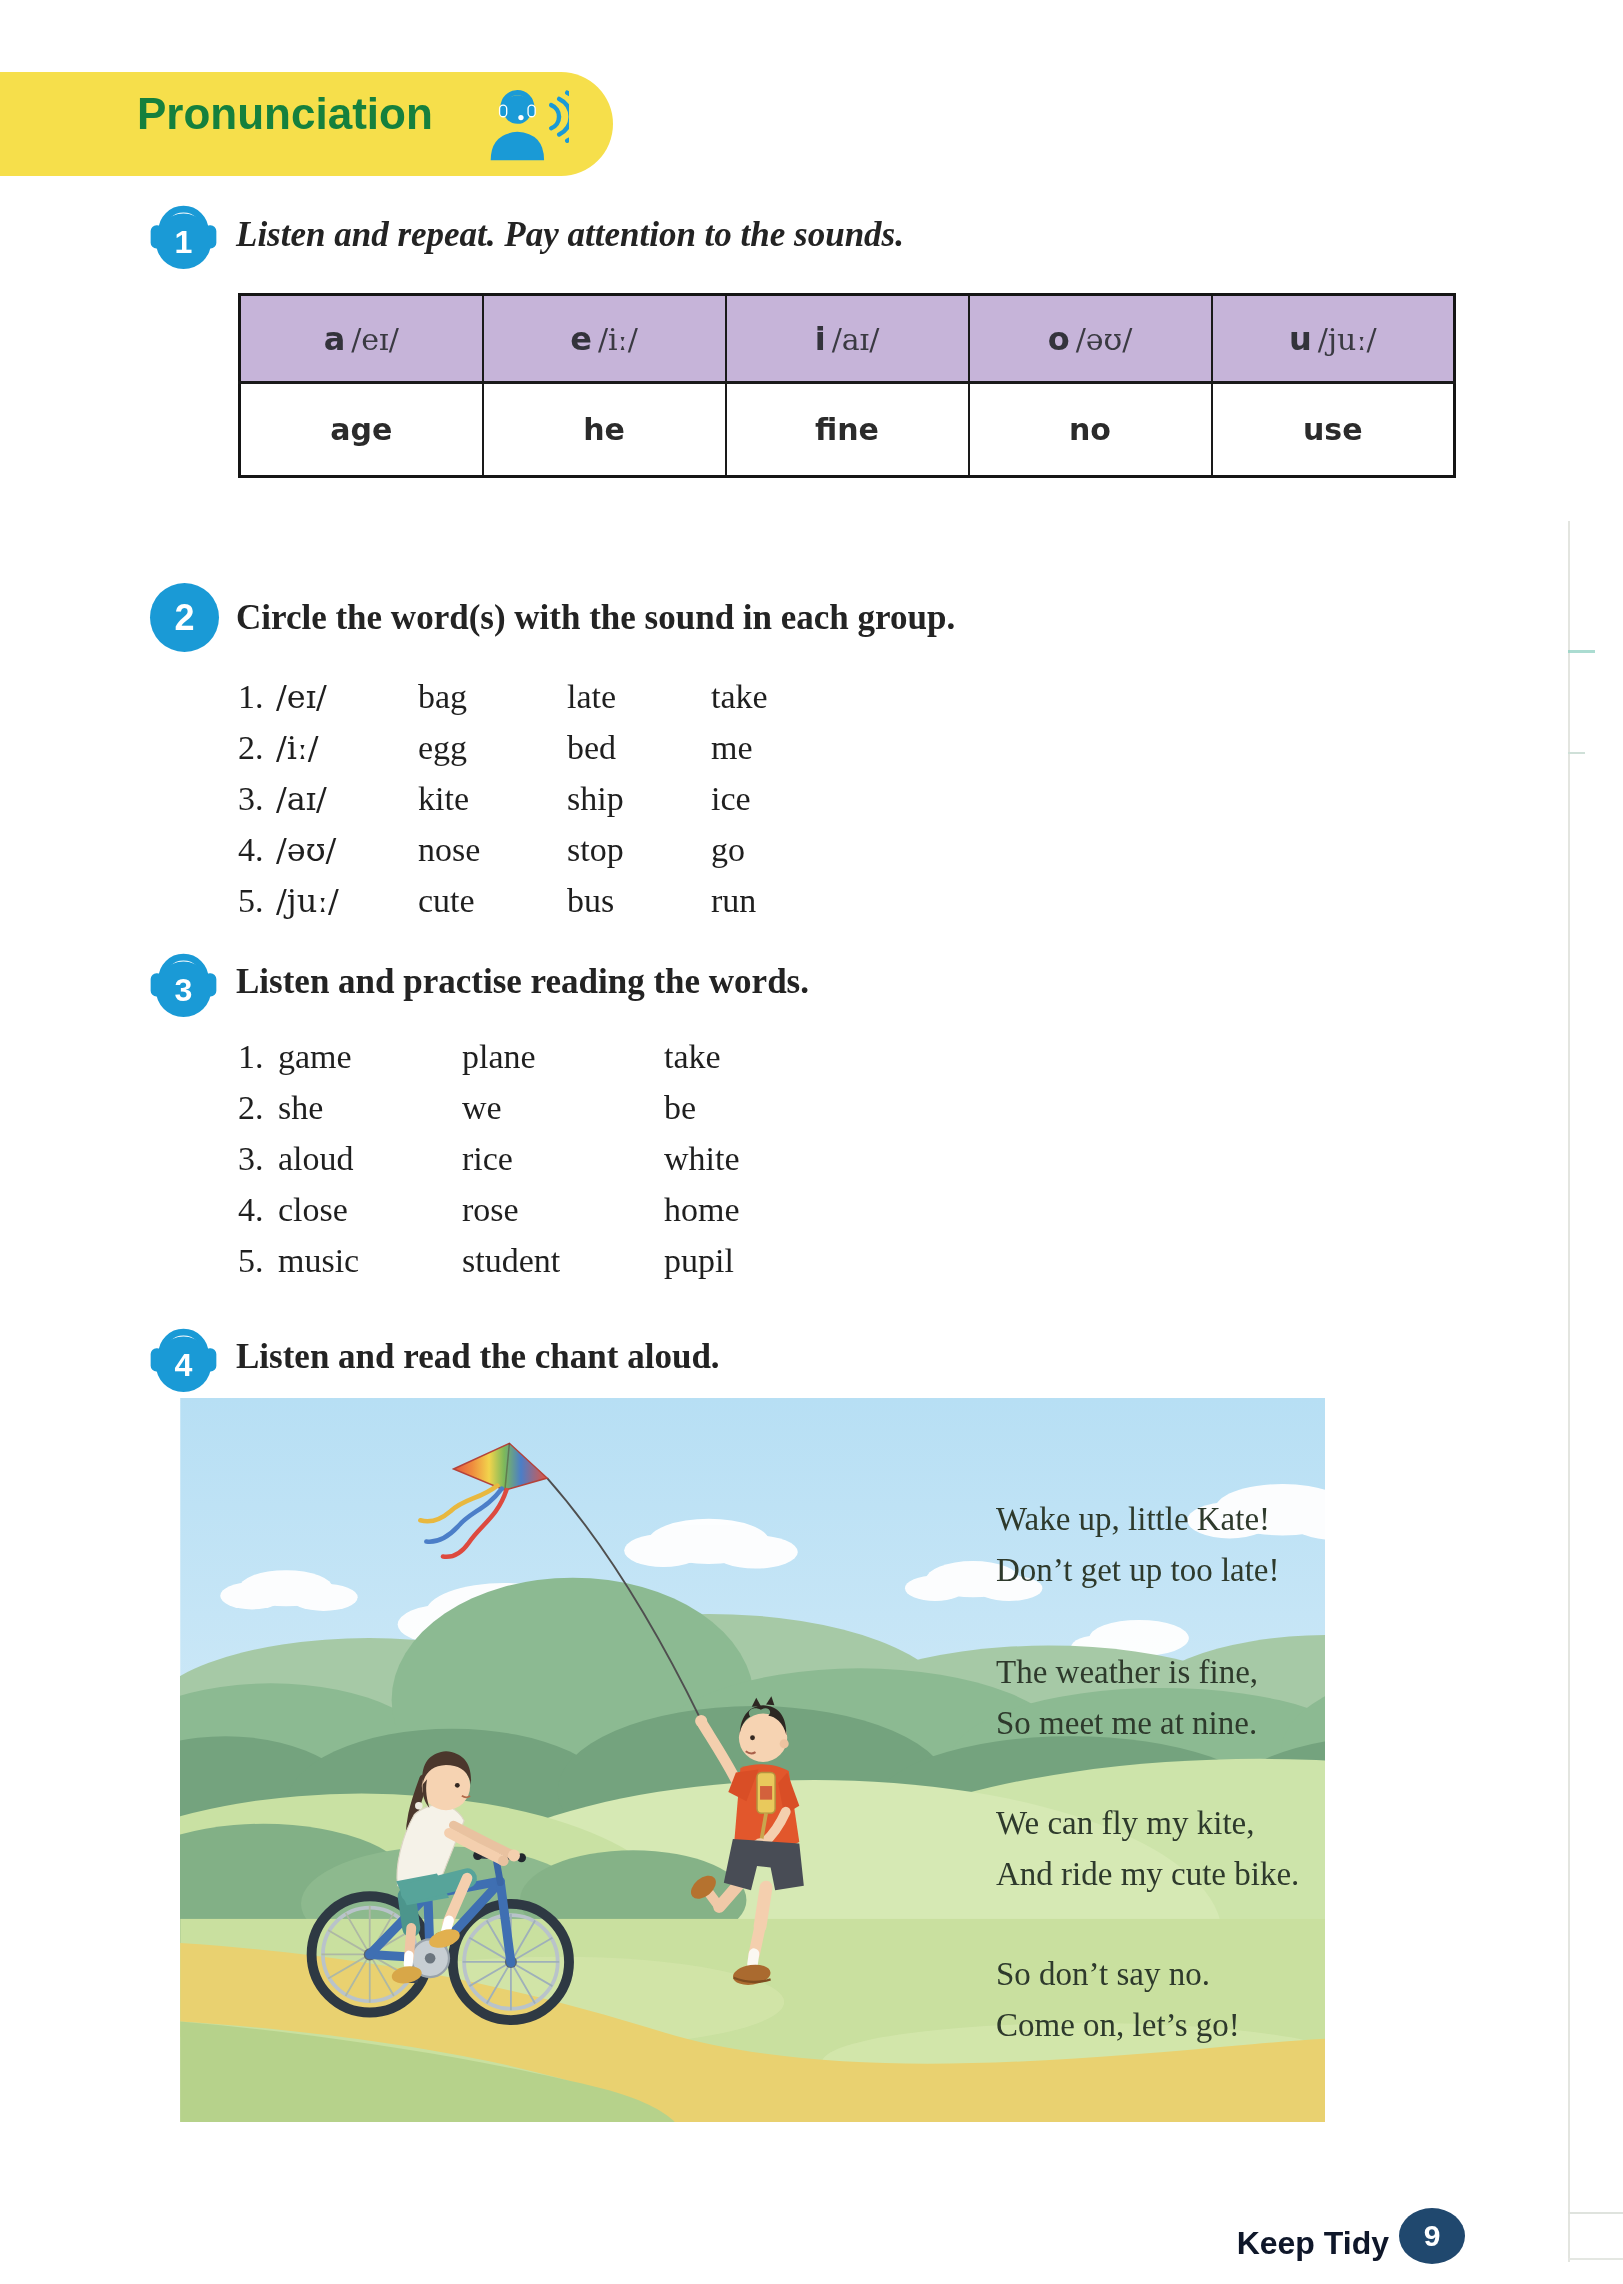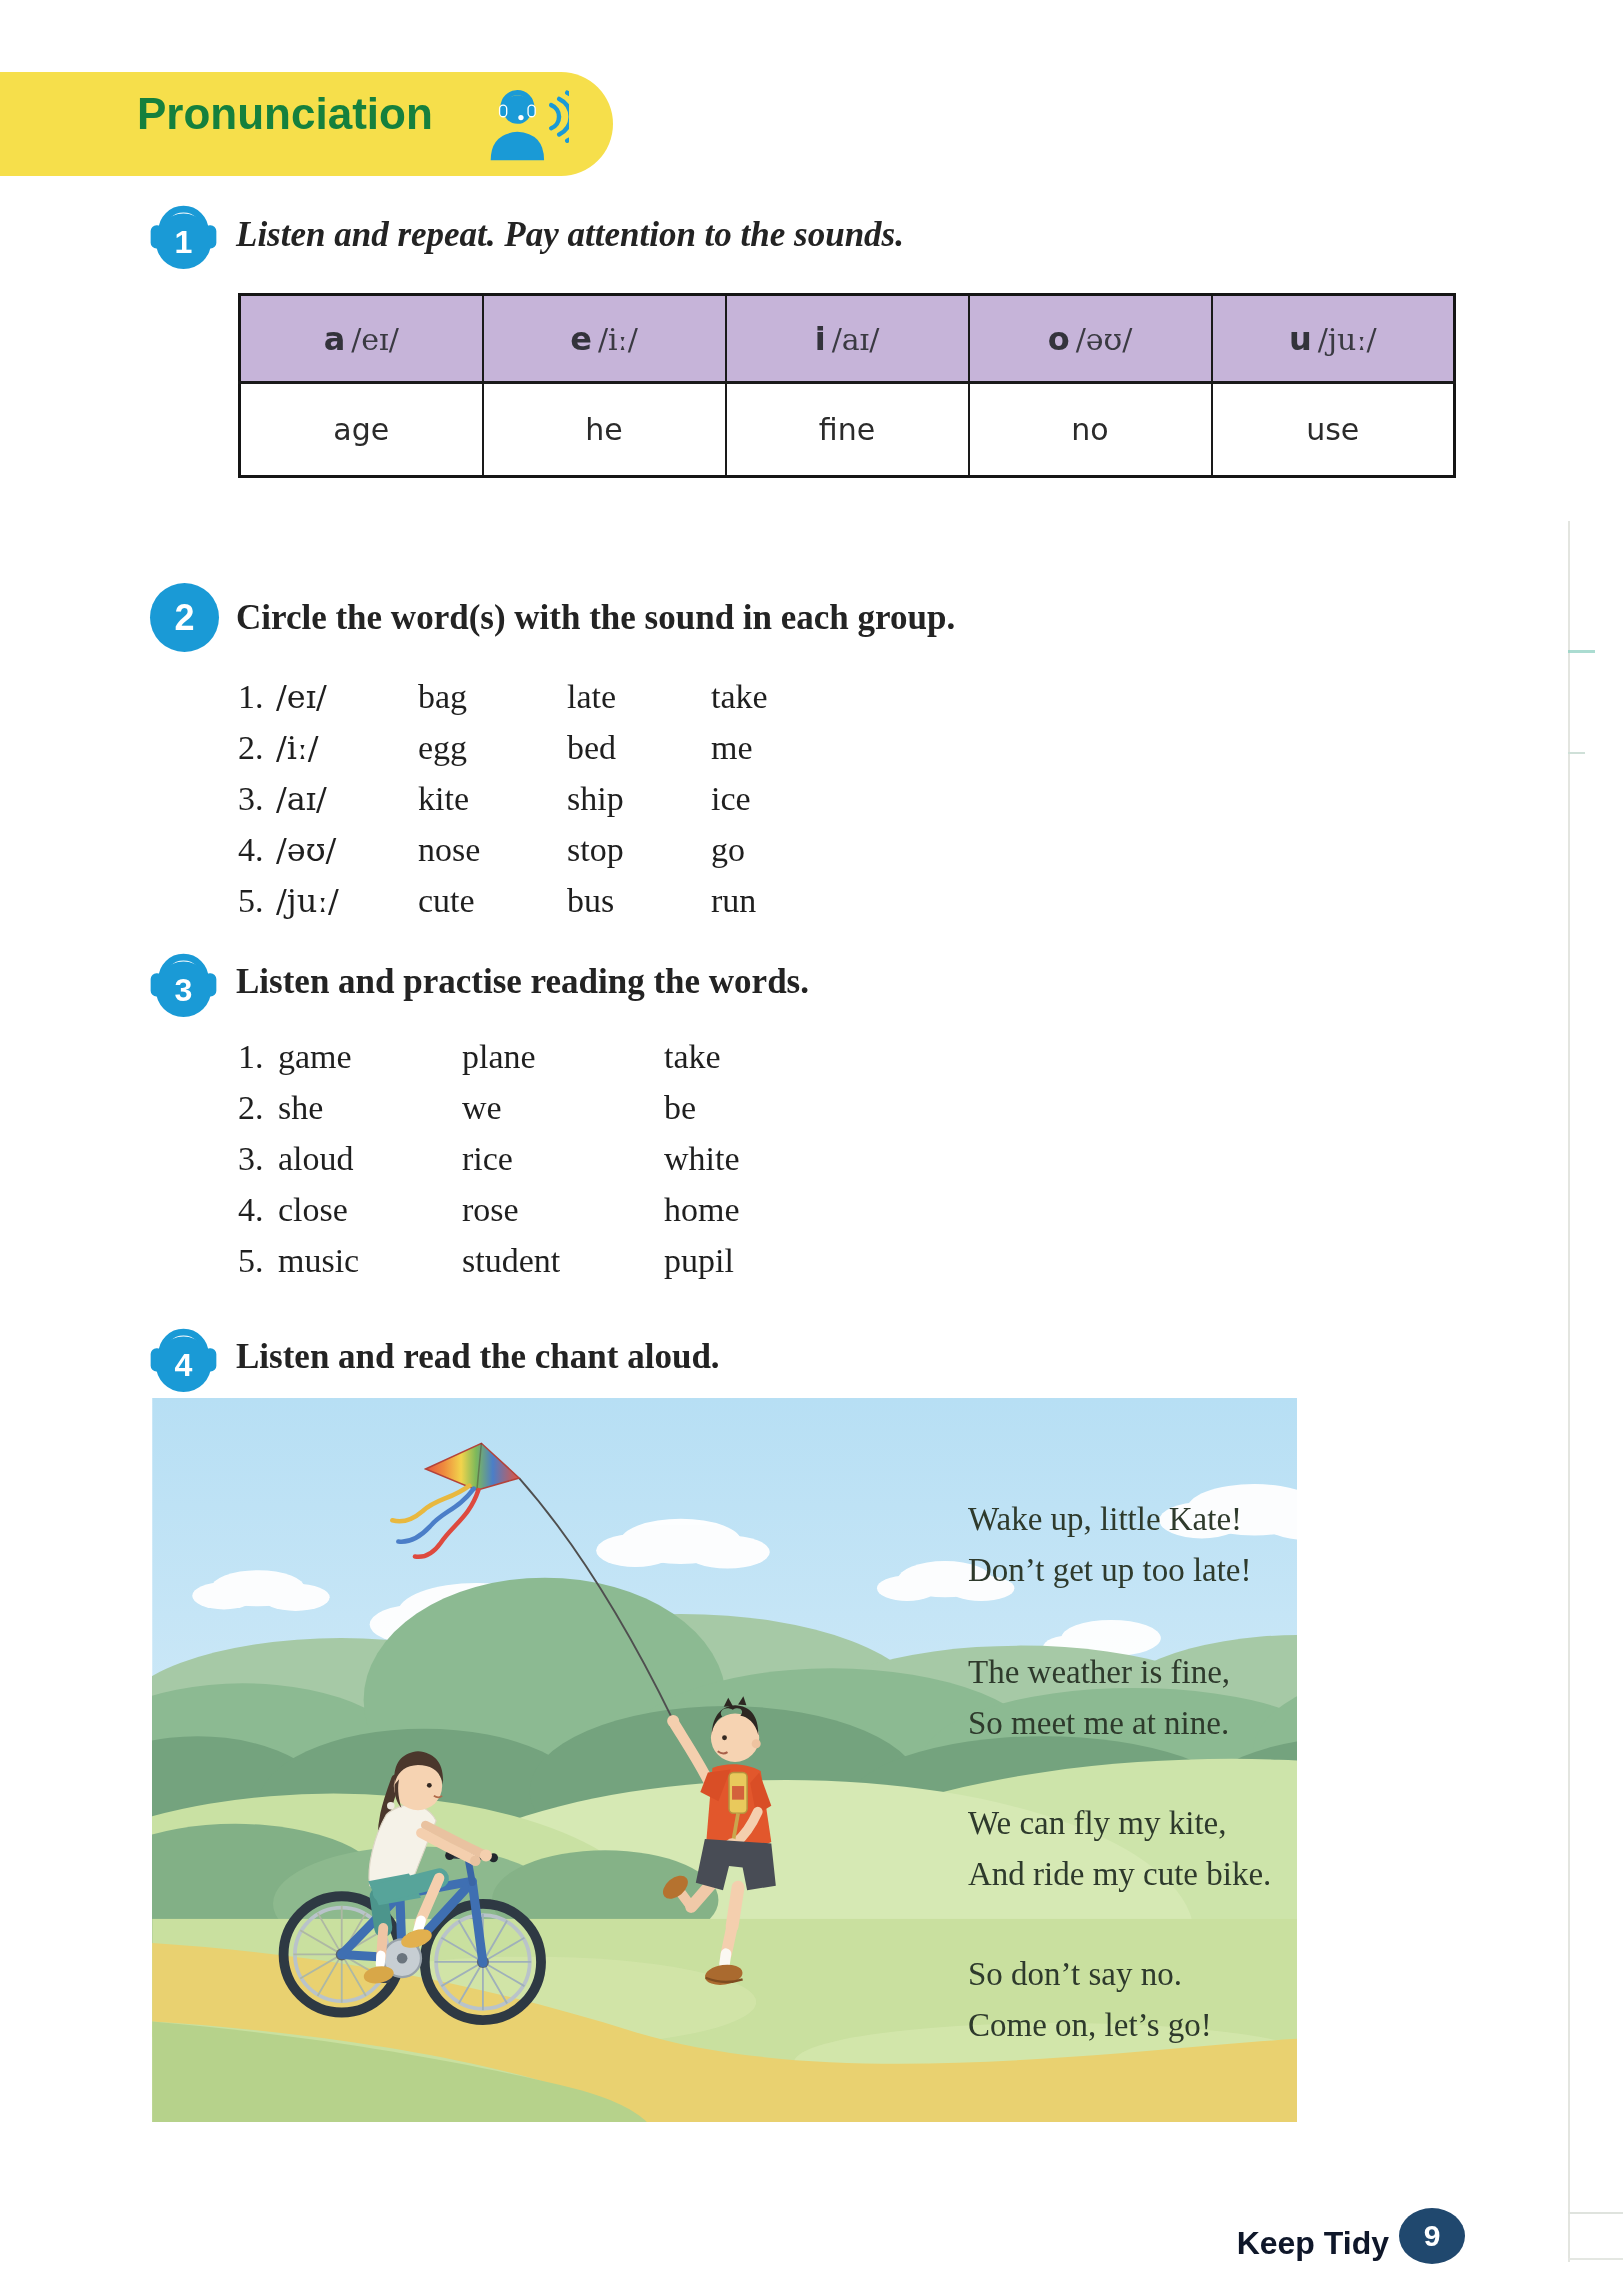--- a/index.html
+++ b/index.html
@@ -17,32 +17,32 @@
   .badge-svg{display:block;}
 
   
   .sound-table{left:238px;top:293px;width:1218px;border-collapse:collapse;table-layout:fixed;}
   .sound-table td{border:2.3px solid #1a1a1a;text-align:center;vertical-align:middle;}
   .sound-table .hrow td{background:#c6b4d9;height:83px;border-bottom-width:3px;}
   .sound-table .brow td{height:89px;background:#fff;}
   .sound-table{border:3px solid #151515;padding-left:6px;}
   .hletter{font-family:"DejaVu Sans",sans-serif;font-weight:bold;font-size:32px;color:#33333b;}
   .hphon{font-family:"DejaVu Serif",serif;font-size:30px;color:#3a3a42;}
-  .bword{font-family:"DejaVu Sans",sans-serif;font-size:30px;color:#2b2b2b;}
+  .bword{font-family:"DejaVu Sans",sans-serif;font-size:30px;color:#2b2b2b;font-weight:bold;}
 
   
   .wlist{display:block;}
   .wrow{display:grid;height:51px;align-items:center;}
   .wrow2{grid-template-columns:38px 142px 149px 144px 121px;}
   .wrow3{grid-template-columns:40px 184px 202px 166px;}
   .wnum,.wword{font-family:"Liberation Serif",serif;font-size:34px;color:#1f1f1f;}
   .wsound{font-family:"DejaVu Serif",serif;font-size:32px;color:#1f1f1f;}
 
   
-  .illus{left:152px;top:1398px;width:1145px;height:724px;overflow:hidden;}
+  .illus{left:180px;top:1398px;width:1145px;height:724px;overflow:hidden;}
   .chant{left:816px;top:0;width:453px;}
   .stanza{position:absolute;left:0;width:453px;}
   .chant-line{font-family:"Liberation Serif",serif;font-size:33px;line-height:51px;color:#2e3a2c;}
 
   
   .footer-label{left:1178px;top:2225px;width:211px;text-align:right;
     font-family:"Liberation Sans",sans-serif;font-weight:bold;font-size:32px;color:#0f172a;}
   .page-oval{left:1399px;top:2208px;width:66px;height:56px;border-radius:50%;background:#20486e;
     display:flex;align-items:center;justify-content:center;}
   .page-num{font-family:"Liberation Sans",sans-serif;font-weight:bold;font-size:30px;color:#ffffff;}

